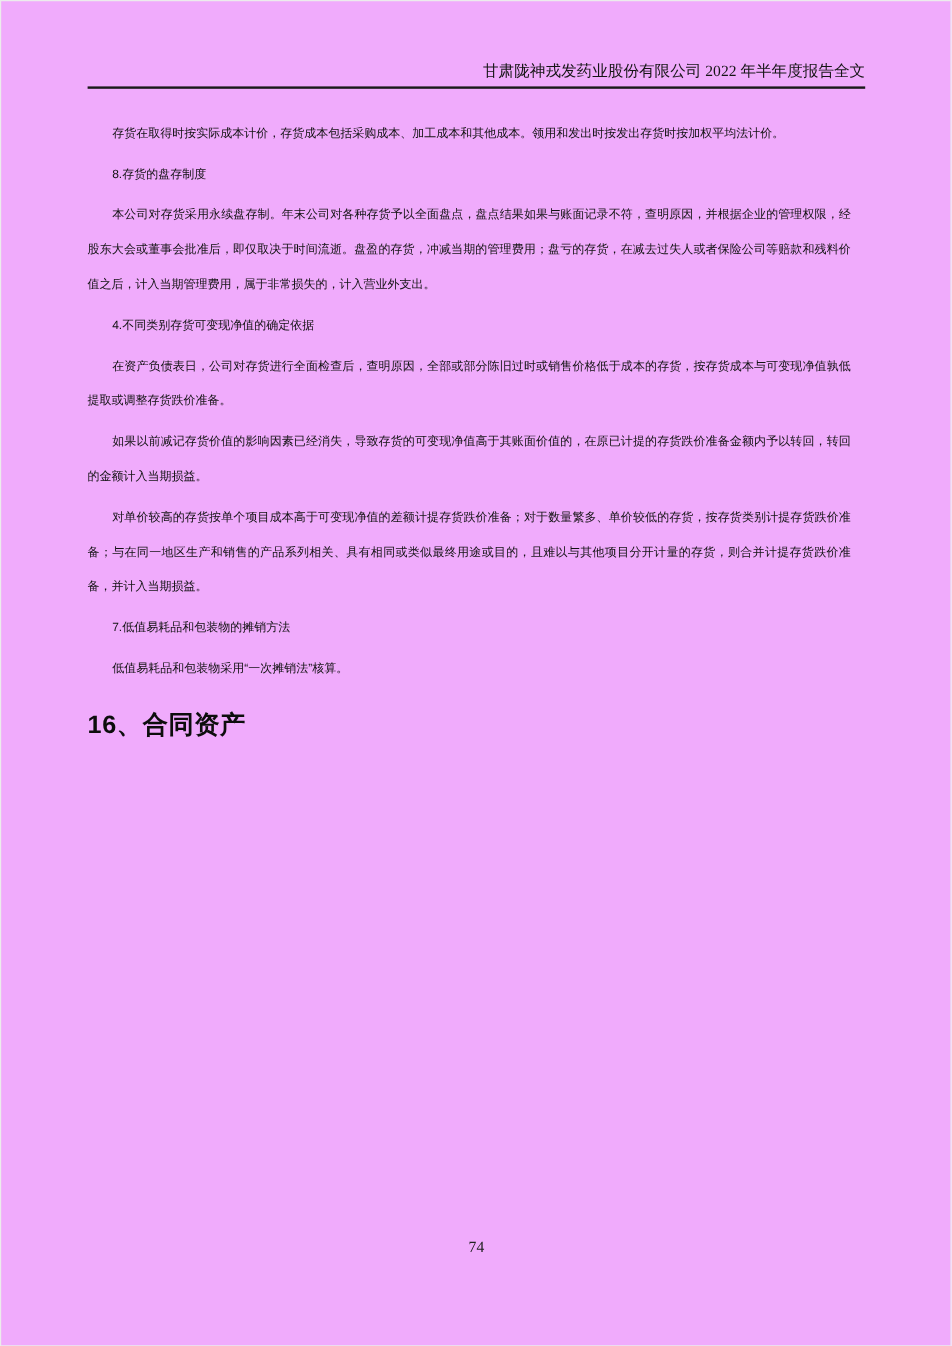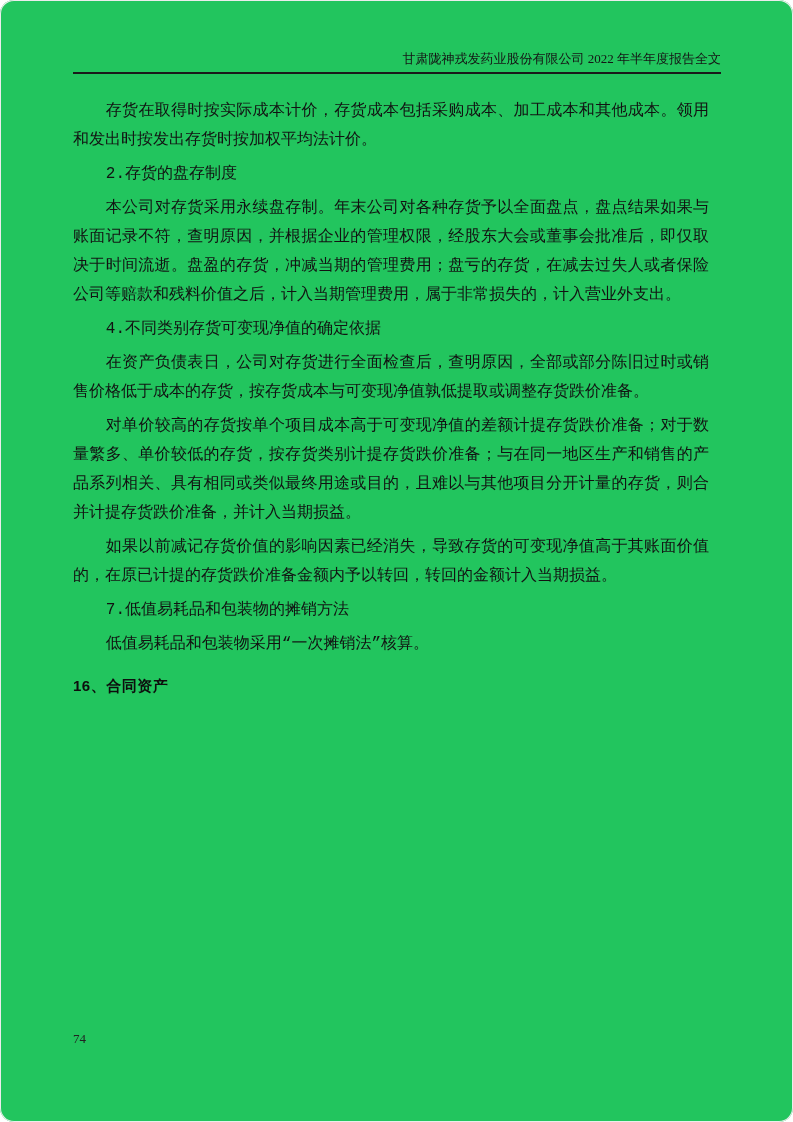--- a/index.html
+++ b/index.html
@@ -4,25 +4,24 @@
 <style>
   html, body {
     margin: 0;
     padding: 0;
     background: #ffffff;
   }
   .page {
     position: relative;
     width: 793px;
     height: 1122px;
-    background: #22c55e;
+    background: #f0abfc;
     overflow: hidden;
     box-shadow: inset 0 0 0 1px #ececec;
     color: #121212;
-    border-radius: 14px;
   }
   .header {
     position: absolute;
     top: 0;
     left: 73px;
     width: 648px;
   }
   .header-title {
     display: block;
     text-align: right;
@@ -36,63 +35,63 @@
     white-space: nowrap;
   }
   .content {
     position: absolute;
     top: 97px;
     left: 73px;
     width: 648px;
   }
   .para {
     margin: 0 12px 5px 0;
-    font-family: Liberation Mono, monospace;
-    font-size: 16px;
+    font-family: Liberation Sans, sans-serif;
+    font-size: 10px;
     line-height: 29px;
     text-align: justify;
     text-indent: 2.05em;
     color: #121212;
   }
   .section-heading {
     margin: 18px 0 20px 0;
     font-family: "Liberation Sans", "DejaVu Sans", sans-serif;
-    font-size: 15px;
+    font-size: 21px;
     font-weight: 700;
     letter-spacing: 0.5px;
     color: #0d0d0d;
   }
   .page-number {
     position: absolute;
     top: 1031px;
     left: 73px;
     width: 648px;
-    text-align: left;
+    text-align: center;
     font-family: "Liberation Serif", "DejaVu Serif", serif;
     font-size: 13px;
     color: #222222;
   }
 </style>
 </head>
 <body>
 
 <div class="page">
 
   <div class="header">
     <span class="header-title">甘肃陇神戎发药业股份有限公司 2022 年半年度报告全文</span>
   </div>
 
   <div class="content">
     <p class="para">存货在取得时按实际成本计价，存货成本包括采购成本、加工成本和其他成本。领用和发出时按发出存货时按加权平均法计价。</p>
-    <p class="para">2.存货的盘存制度</p>
+    <p class="para">8.存货的盘存制度</p>
     <p class="para">本公司对存货采用永续盘存制。年末公司对各种存货予以全面盘点，盘点结果如果与账面记录不符，查明原因，并根据企业的管理权限，经股东大会或董事会批准后，即仅取决于时间流逝。盘盈的存货，冲减当期的管理费用；盘亏的存货，在减去过失人或者保险公司等赔款和残料价值之后，计入当期管理费用，属于非常损失的，计入营业外支出。</p>
     <p class="para">4.不同类别存货可变现净值的确定依据</p>
     <p class="para">在资产负债表日，公司对存货进行全面检查后，查明原因，全部或部分陈旧过时或销售价格低于成本的存货，按存货成本与可变现净值孰低提取或调整存货跌价准备。</p>
+    <p class="para">如果以前减记存货价值的影响因素已经消失，导致存货的可变现净值高于其账面价值的，在原已计提的存货跌价准备金额内予以转回，转回的金额计入当期损益。</p>
     <p class="para">对单价较高的存货按单个项目成本高于可变现净值的差额计提存货跌价准备；对于数量繁多、单价较低的存货，按存货类别计提存货跌价准备；与在同一地区生产和销售的产品系列相关、具有相同或类似最终用途或目的，且难以与其他项目分开计量的存货，则合并计提存货跌价准备，并计入当期损益。</p>
-    <p class="para">如果以前减记存货价值的影响因素已经消失，导致存货的可变现净值高于其账面价值的，在原已计提的存货跌价准备金额内予以转回，转回的金额计入当期损益。</p>
     <p class="para">7.低值易耗品和包装物的摊销方法</p>
     <p class="para">低值易耗品和包装物采用“一次摊销法”核算。</p>
     <h2 class="section-heading">16、合同资产</h2>
   </div>
 
   <div class="page-number">74</div>
 
 </div>
 
 </body></html>

